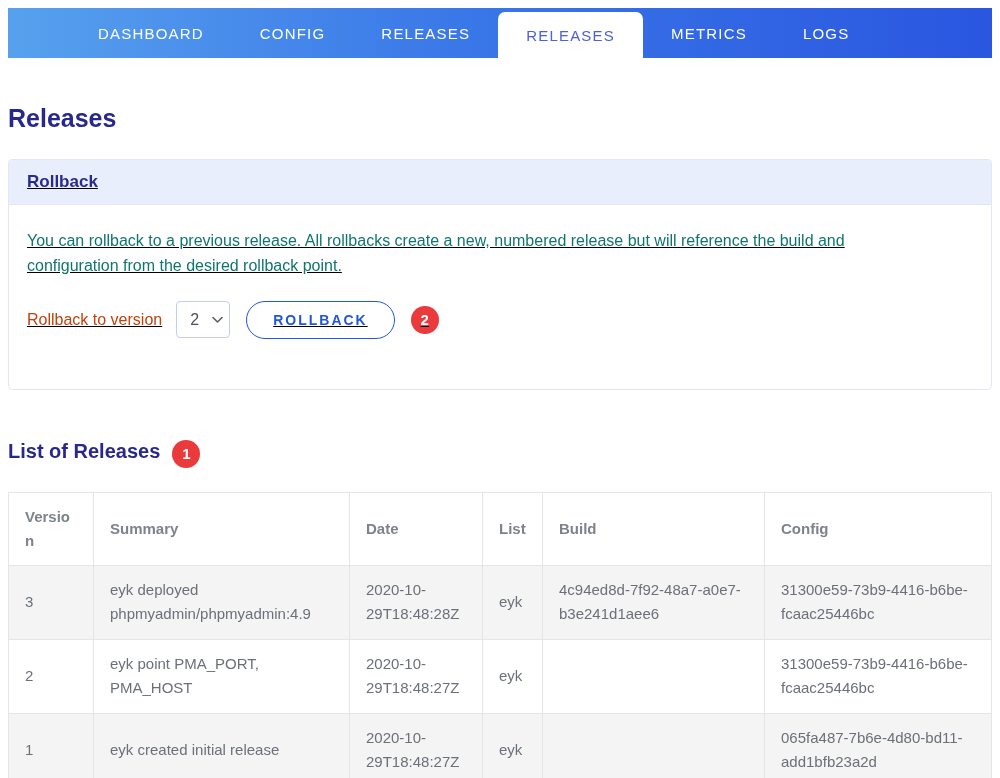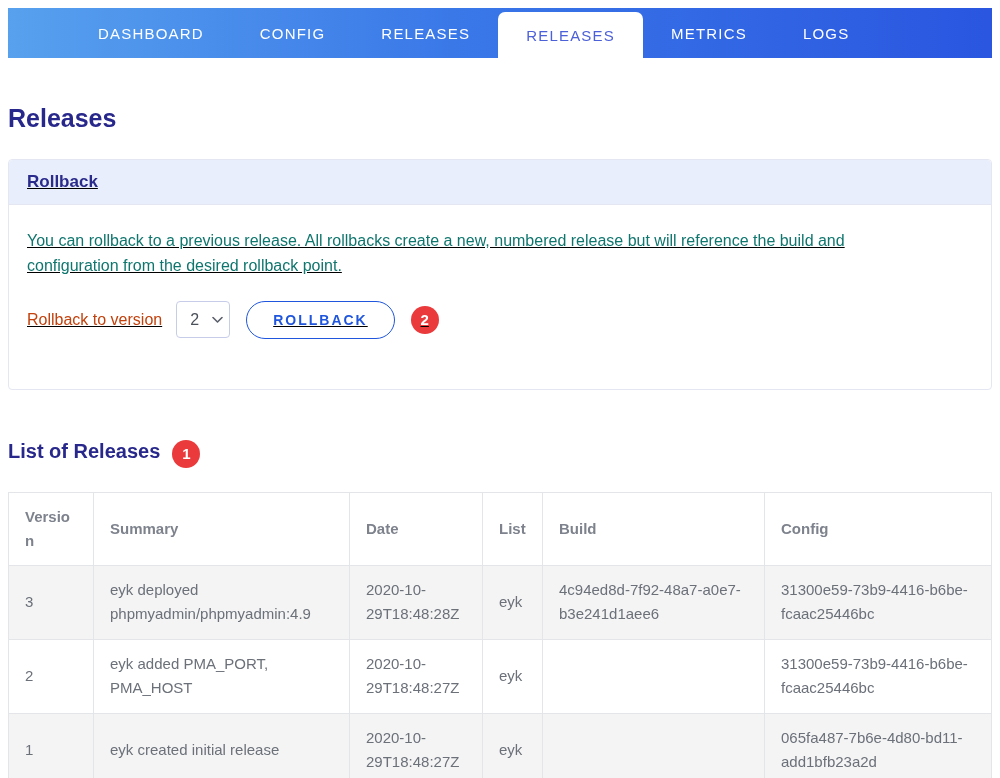--- a/index.html
+++ b/index.html
@@ -249,21 +249,21 @@
     <tr>
       <td>3</td>
       <td>eyk deployed phpmyadmin/phpmyadmin:4.9</td>
       <td>2020-10-29T18:48:28Z</td>
       <td>eyk</td>
       <td>4c94ed8d-7f92-48a7-a0e7-b3e241d1aee6</td>
       <td>31300e59-73b9-4416-b6be-fcaac25446bc</td>
     </tr>
     <tr>
       <td>2</td>
-      <td>eyk added PMA_PORT, PMA_HOST</td>
+      <td>eyk point PMA_PORT, PMA_HOST</td>
       <td>2020-10-29T18:48:27Z</td>
       <td>eyk</td>
       <td></td>
       <td>31300e59-73b9-4416-b6be-fcaac25446bc</td>
     </tr>
     <tr>
       <td>1</td>
       <td>eyk created initial release</td>
       <td>2020-10-29T18:48:27Z</td>
       <td>eyk</td>

